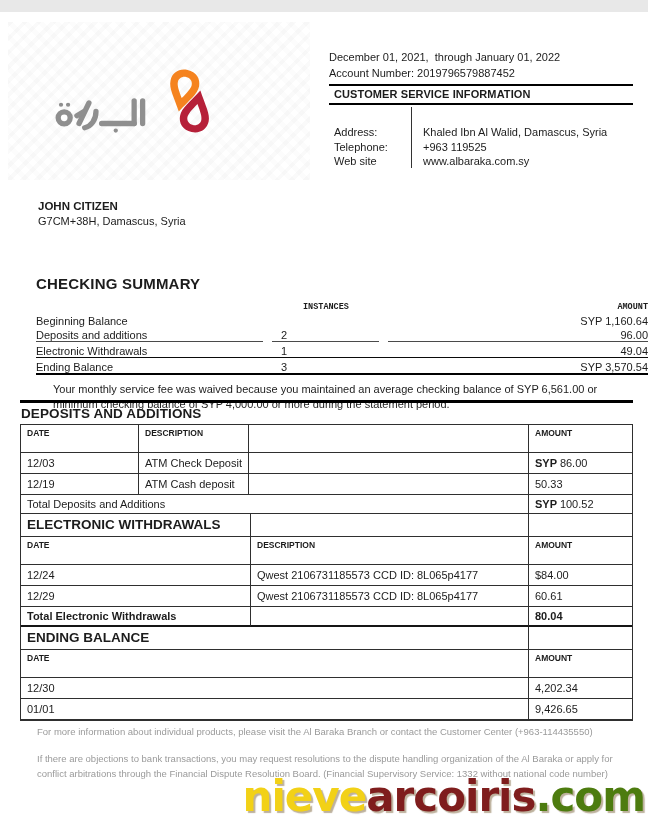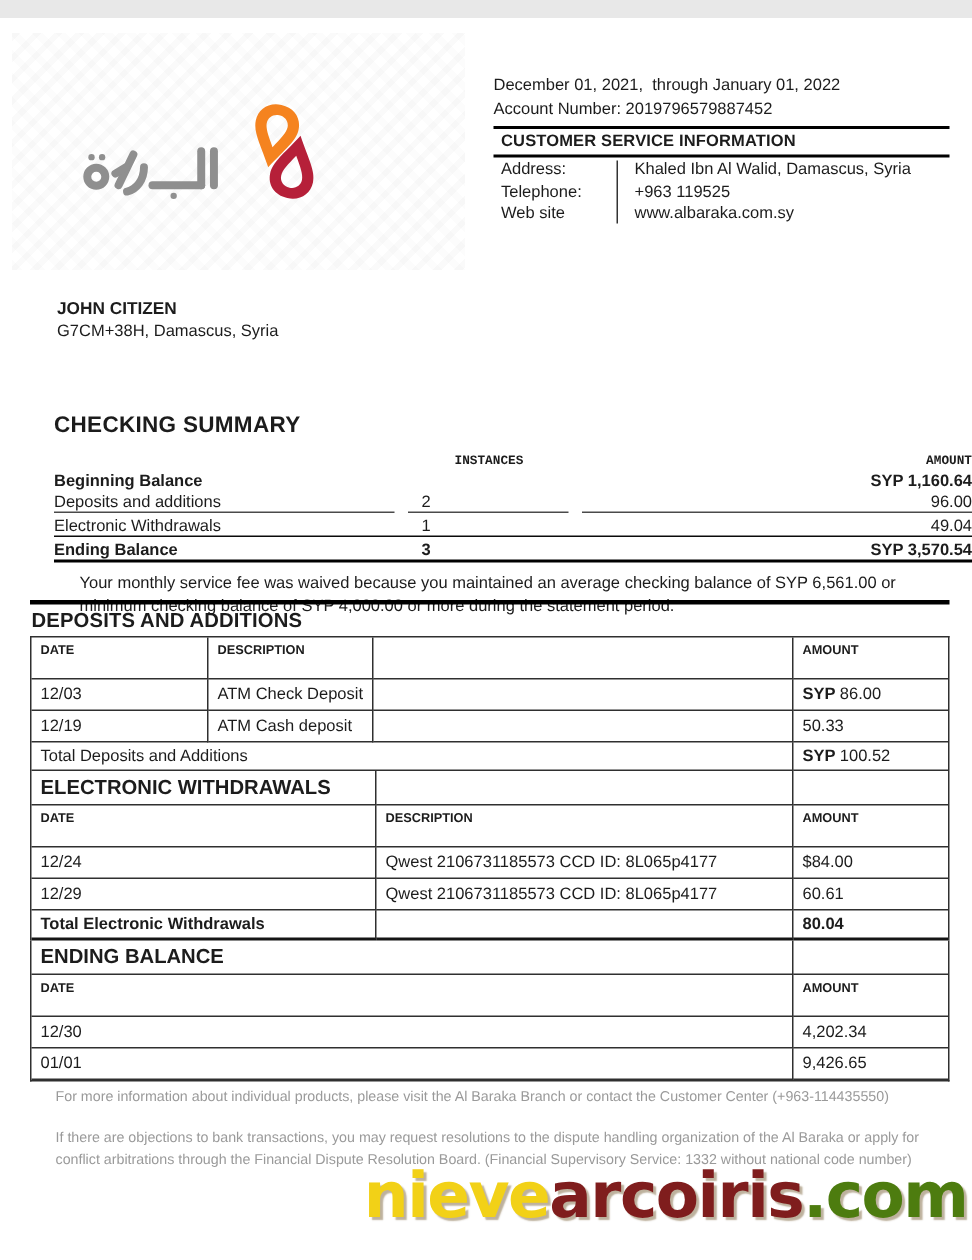--- a/index.html
+++ b/index.html
@@ -14,40 +14,40 @@
   .logo{position:absolute;left:55px;top:55px;width:165px;height:70px;}
   .logo .wordmark{position:absolute;left:0;top:28px;}
   .logo .droplets{position:absolute;left:110px;top:1px;}
 
   
   .hdr{position:absolute;left:329px;top:38px;width:304px;font-size:11px;}
   .hdr .period{line-height:14px;white-space:pre-wrap;}
   .hdr .account{line-height:14px;margin-top:2px;}
   .rule-thick{border-top:2.5px solid #000;margin-top:4px;}
   .csi-title{font-weight:700;font-size:11px;padding:2px 2px 3px 5px;letter-spacing:.1px;}
-  .csi-rows{position:relative;padding-top:1px;}
+  .csi-rows{position:relative;padding-top:20px;}
   .csi-rows::before{content:"";position:absolute;left:82px;top:2px;bottom:1px;width:1px;background:#333;}
   .csi-row{display:grid;grid-template-columns:82px 1fr;line-height:14.5px;}
   .csi-row .lbl{padding-left:5px;}
   .csi-row .val{padding-left:12px;}
 
   
   .cust{position:absolute;left:38px;top:188px;font-size:11px;}
   .cust .nm{font-weight:700;font-size:11.5px;}
   .cust .ad{margin-top:3px;}
 
   
   .summary{position:absolute;left:36px;top:263px;width:613px;}
   .sum-title{font-weight:700;font-size:15px;letter-spacing:.2px;}
   .srow{display:grid;grid-template-columns:236px 116px 1fr;align-items:end;height:15px;font-size:11px;}
   .sum-head{margin-top:7px;font-size:8.5px;font-weight:700;height:13px;font-family:Liberation Mono, monospace;}
   .sum-head .c2{padding-left:31px;}
   .c2{padding-left:9px;}
   .c3{text-align:right;padding-right:1px;}
-  .srow.bold{font-weight:700;}
+  .srow.bold{font-weight:400;}
   .srow.seg > div{border-bottom:1px solid #4a4a4a;}
   .srow.seg > .c1,.srow.seg > .c2{margin-right:9px;}
   .srow.line2{border-bottom:1.5px solid #0a0a0a;}
   .srow.line3{border-bottom:2.5px solid #000;}
   .notice{margin-top:7px;margin-left:17px;font-size:11px;line-height:14.5px;}
 
   
   .sections{position:absolute;left:20px;top:388px;width:613px;}
   .rule3{border-top:3px solid #000;}
   .sec-title{font-weight:700;font-size:13.5px;padding:3px 0 3px 1px;letter-spacing:.1px;}

